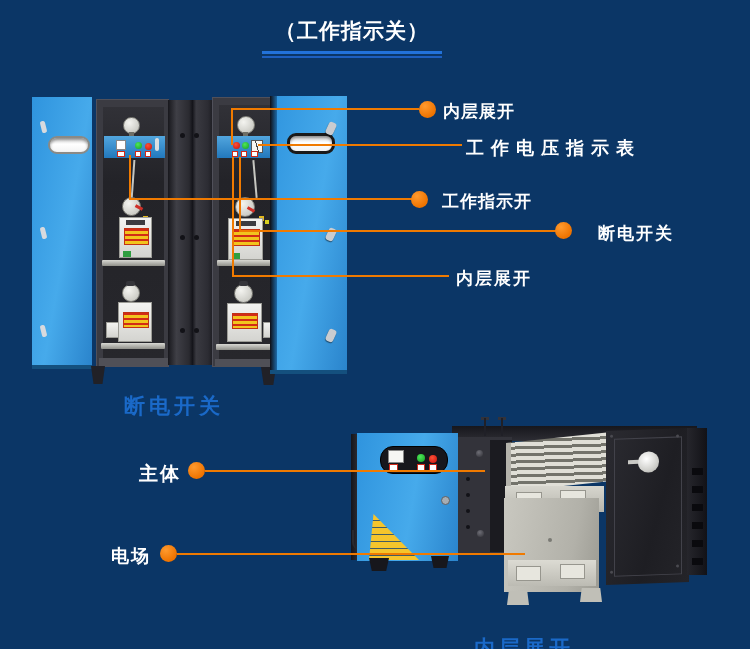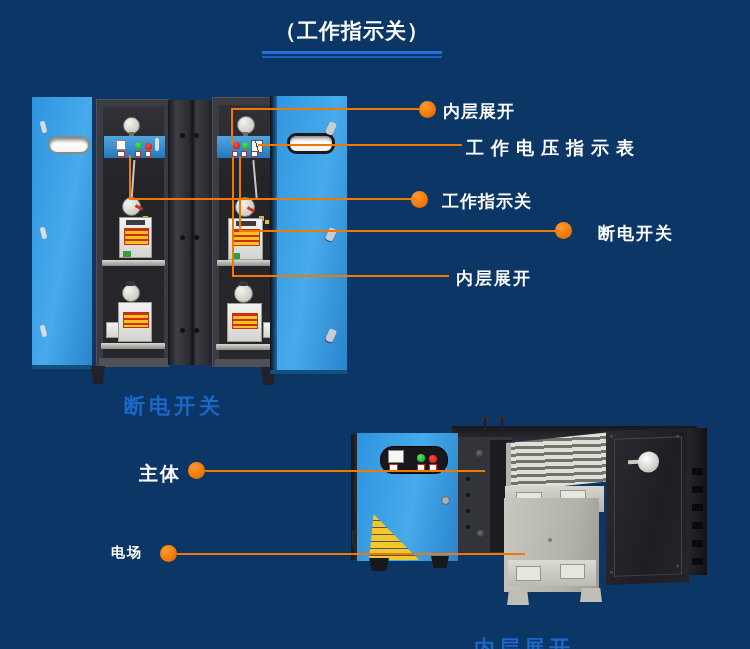--- a/index.html
+++ b/index.html
@@ -146,21 +146,21 @@
 <div class="hl" style="left:231px;top:108px;width:188px;"></div>
 <div class="dot" style="left:419px;top:101px;"></div>
 <div class="lbl" style="left:443px;top:100px;">内层展开</div>
 
 <div class="hl" style="left:258px;top:144px;width:204px;"></div>
 <div class="lbl" style="left:466px;top:136px;font-size:18px;letter-spacing:7px;">工作电压指示表</div>
 
 <div class="vl" style="left:129px;top:155px;height:44px;"></div>
 <div class="hl" style="left:129px;top:198px;width:283px;"></div>
 <div class="dot" style="left:411px;top:191px;"></div>
-<div class="lbl" style="left:442px;top:190px;">工作指示关</div>
+<div class="lbl" style="left:442px;top:190px;">工作指示开</div>
 
 <div class="vl" style="left:239px;top:157px;height:74px;"></div>
 <div class="hl" style="left:239px;top:230px;width:317px;"></div>
 <div class="dot" style="left:555px;top:222px;"></div>
 <div class="lbl" style="left:580px;top:222px;letter-spacing:2px;padding-left:18px;">断电开关</div>
 
 <div class="vl" style="left:232px;top:157px;height:119px;"></div>
 <div class="hl" style="left:232px;top:275px;width:217px;"></div>
 <div class="lbl" style="left:456px;top:267px;letter-spacing:2px;">内层展开</div>
 
@@ -233,17 +233,17 @@
     <div class="abs" style="left:5px;top:94px;width:11px;height:7px;background:#0A0A0E;"></div>
     <div class="abs" style="left:5px;top:112px;width:11px;height:7px;background:#0A0A0E;"></div>
     <div class="abs" style="left:5px;top:130px;width:11px;height:7px;background:#0A0A0E;"></div>
   </div>
 </div>
 
 <div class="lbl" style="left:139px;top:461px;font-size:19px;letter-spacing:2px;">主体</div>
 <div class="dot" style="left:188px;top:462px;"></div>
 <div class="hl" style="left:205px;top:470px;width:280px;"></div>
 
-<div class="lbl" style="left:111px;top:544px;font-size:14px;letter-spacing:2px;">电场</div>
+<div class="lbl" style="left:111px;top:544px;font-size:18px;letter-spacing:2px;">电场</div>
 <div class="dot" style="left:160px;top:545px;"></div>
 <div class="hl" style="left:177px;top:553px;width:348px;"></div>
 
 <div class="cap" style="left:474px;top:634px;text-decoration:underline;">内层展开</div>
 
 </body></html>

